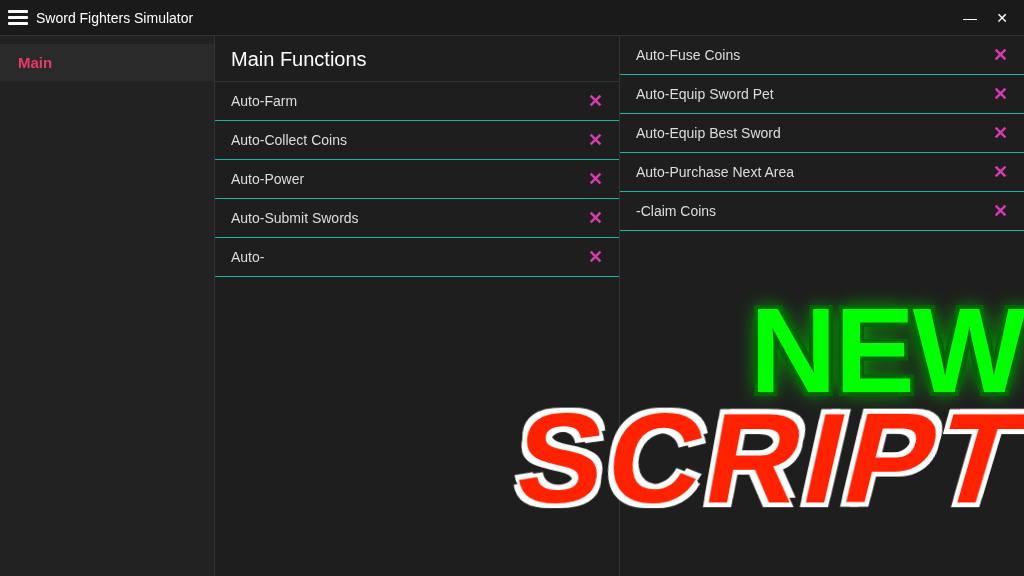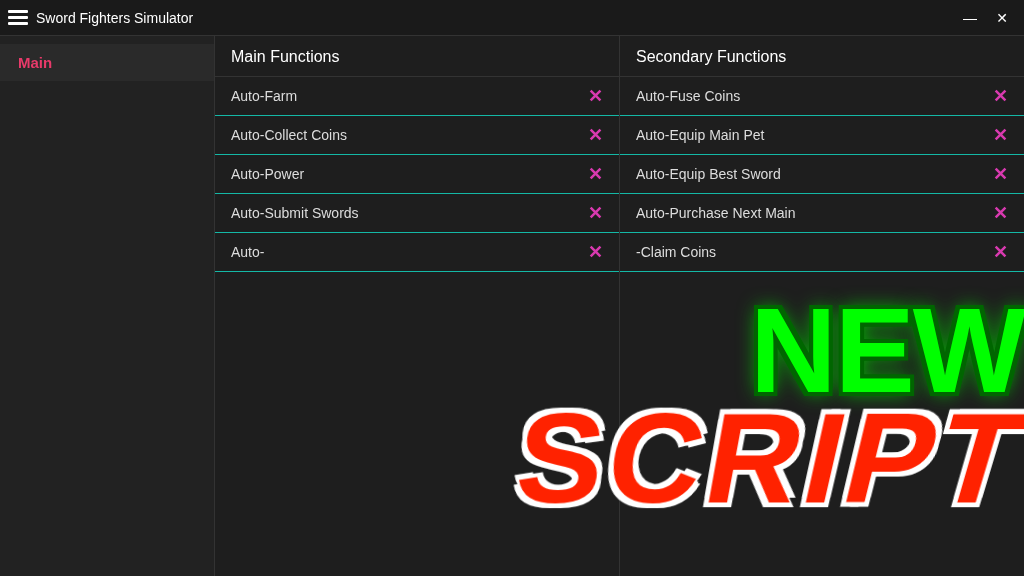--- a/index.html
+++ b/index.html
@@ -105,21 +105,21 @@
       border-right: 1px solid #333;
       padding: 0;
     }
     .functions-column:last-child {
       border-right: none;
     }
 
     .column-header {
       padding: 12px 16px 10px;
       color: #fff;
-      font-size: 16px;
+      font-size: 20px;
       font-weight: 400;
       border-bottom: 1px solid #333;
     }
 
     .function-row {
       display: flex;
       align-items: center;
       justify-content: space-between;
       padding: 10px 16px;
       border-bottom: 1px solid #14b8a6;
@@ -282,36 +282,35 @@
         <span>Auto-Submit Swords</span>
         <span class="x-btn">✕</span>
       </div>
       <div class="function-row">
         <span>Auto-</span>
         <span class="x-btn">✕</span>
       </div>
     </div>
 
     <div class="functions-column">
-      <div class="column-header">Secondary Functions</div>
 
       <div class="function-row">
         <span>Auto-Fuse Coins</span>
         <span class="x-btn">✕</span>
       </div>
       <div class="function-row">
-        <span>Auto-Equip Main Pet</span>
+        <span>Auto-Equip Sword Pet</span>
         <span class="x-btn">✕</span>
       </div>
       <div class="function-row">
         <span>Auto-Equip Best Sword</span>
         <span class="x-btn">✕</span>
       </div>
       <div class="function-row">
-        <span>Auto-Purchase Next Main</span>
+        <span>Auto-Purchase Next Area</span>
         <span class="x-btn">✕</span>
       </div>
       <div class="function-row">
         <span>-Claim Coins</span>
         <span class="x-btn">✕</span>
       </div>
     </div>
 
   </div>
 

